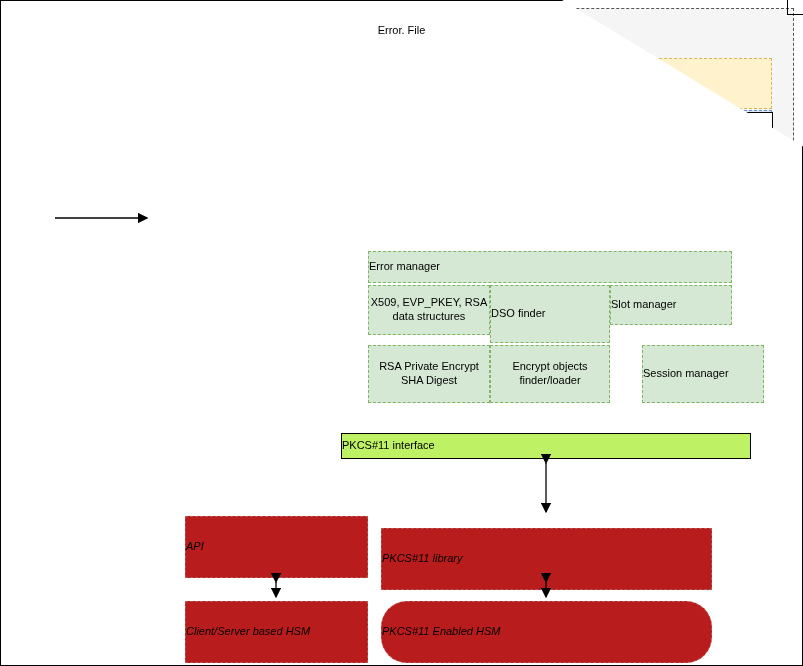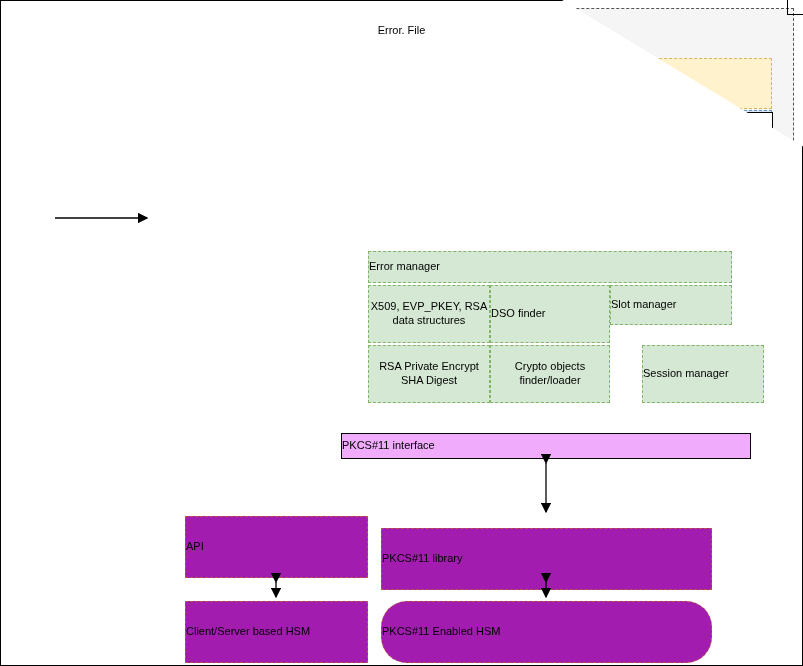--- a/index.html
+++ b/index.html
@@ -175,41 +175,42 @@
   .greenbox {
     background: #d5e8d4;
     border: 1px dashed #82b366;
   }
   #error-manager {
     left: 368px;
     top: 251px;
     width: 364px;
     height: 32px;
   }
-  #x509-struct { left: 368px; top: 285px; width: 122px; height: 58px; }
+  #x509-struct { left: 368px; top: 285px; width: 122px; height: 50px; }
   #dso-manager { left: 490px; top: 285px; width: 120px; height: 58px; }
   #slot-manager { left: 610px; top: 285px; width: 122px; height: 40px; }
   #rsa-priv { left: 368px; top: 345px; width: 122px; height: 58px; }
   #crypto-objects { left: 490px; top: 345px; width: 120px; height: 58px; }
   #session-manager { left: 642px; top: 345px; width: 122px; height: 58px; }
 
   
   #pkcs11-interface {
     left: 341px;
     top: 433px;
     width: 410px;
     height: 26px;
-    background: #f0abfc;
+    background: #bef264;
     border: 1px solid #000000;
   }
 
   
   .redbox {
-    background: #a21caf;
+    background: #b91c1c;
     border: 1px dashed #b85450;
+    font-style: italic;
   }
   #api-box { left: 185px; top: 516px; width: 183px; height: 62px; }
   #pkcs11-library { left: 381px; top: 516px; width: 331px; height: 62px; margin-top: 12px; }
   #client-server-hsm { left: 185px; top: 601px; width: 183px; height: 62px; }
   #pkcs11-enabled-hsm { left: 381px; top: 601px; width: 331px; height: 62px; border-radius: 26px; }
 
   
   #arrows {
     position: absolute;
     left: 0;
@@ -276,21 +277,21 @@
 <div class="box greenbox" id="dso-manager">
   <span>DSO finder</span>
 </div>
 <div class="box greenbox" id="slot-manager">
   <span>Slot manager</span>
 </div>
 <div class="box greenbox" id="rsa-priv">
   <span>RSA Private Encrypt SHA Digest</span>
 </div>
 <div class="box greenbox" id="crypto-objects">
-  <span>Crypto objects finder/loader</span>
+  <span>Encrypt objects finder/loader</span>
 </div>
 <div class="box greenbox" id="session-manager">
   <span>Session manager</span>
 </div>
 
 <div class="box" id="pkcs11-interface">
   <span>PKCS#11 interface</span>
 </div>
 
 <div class="box redbox" id="api-box">

